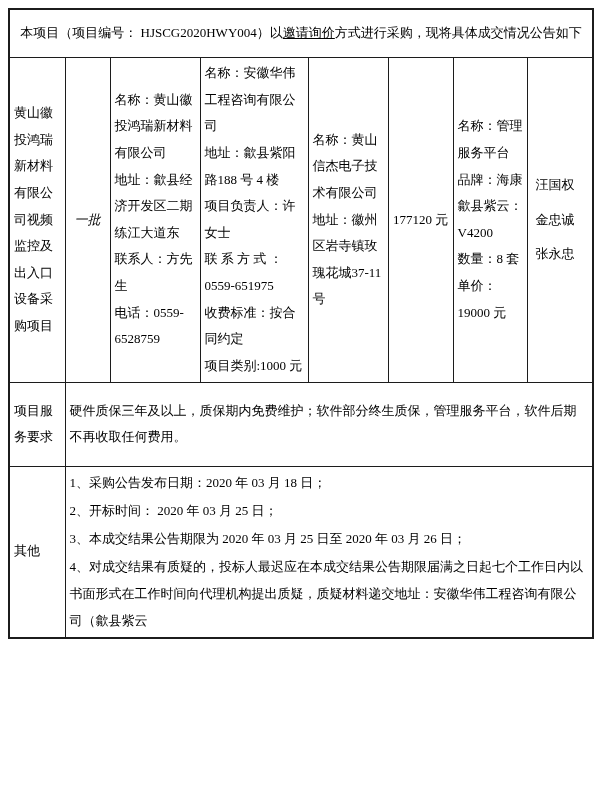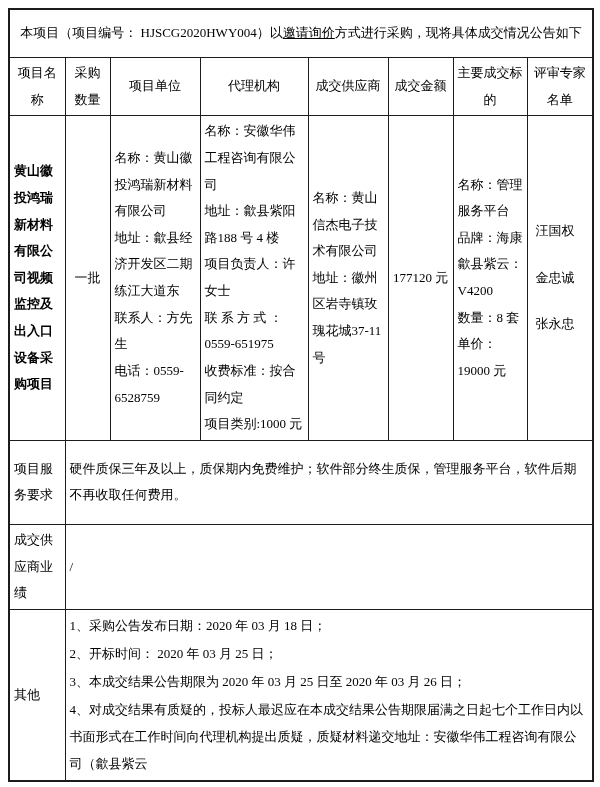--- a/index.html
+++ b/index.html
@@ -42,25 +42,25 @@
   }
   td.title-cell .u { text-decoration: underline; }
   td.hdr {
     height: 51px;
     text-align: center;
     font-size: 13.5px;
     line-height: 2.1;
     padding: 0 2px;
   }
   tr.main-row td { height: 316px; }
-  td.cell-project-name { padding: 2px 3px; font-weight: bold; }
-  td.cell-quantity { text-align: center; }
+  td.cell-project-name { padding: 2px 3px; }
+  td.cell-quantity { text-align: center; font-style: italic; }
   td.cell-amount { text-align: center; white-space: nowrap; padding: 2px 1px; }
   td p { margin: 0; }
-  td.cell-experts p { margin: 20px 0; text-align: left; padding-left: 4px; }
+  td.cell-experts p { margin: 8px 0; text-align: left; padding-left: 4px; }
   tr.cat-row td { height: 53px; }
   tr.svc-row td { height: 79px; }
   tr.perf-row td { height: 74px; }
   tr.other-row td { height: 130px; vertical-align: top; }
   td.row-label {
     padding: 2px 5px;
     vertical-align: middle;
   }
   .opt { margin-right: 34px; white-space: nowrap; }
   .opt .mark { margin-right: 2px; }
@@ -86,30 +86,20 @@
         <col style="width:66px">
     </colgroup>
 
     <tbody>
         <tr>
       <td class="title-cell" colspan="8">
         <span>本项目（项目编号： HJSCG2020HWY004）以</span><span class="u">邀请询价</span><span>方式进行采购，现将具体成交情况公告如下</span>
       </td>
     </tr>
 
-    <tr>
-      <td class="hdr">项目名称</td>
-      <td class="hdr">采购数量</td>
-      <td class="hdr">项目单位</td>
-      <td class="hdr">代理机构</td>
-      <td class="hdr">成交供应商</td>
-      <td class="hdr">成交金额</td>
-      <td class="hdr">主要成交标的</td>
-      <td class="hdr">评审专家名单</td>
-    </tr>
 
     <tr class="main-row">
       <td class="cell-project-name">黄山徽投鸿瑞新材料有限公司视频监控及出入口设备采购项目</td>
       <td class="cell-quantity">一批</td>
       <td>
         <p>名称：黄山徽投鸿瑞新材料有限公司</p>
         <p>地址：歙县经济开发区二期练江大道东</p>
         <p>联系人：方先生</p>
         <p>电话：0559-6528759</p>
       </td>
@@ -139,24 +129,20 @@
         <p>张永忠</p>
       </td>
     </tr>
 
 
     <tr class="svc-row">
       <td class="row-label">项目服务要求</td>
       <td class="svc-content" colspan="7">硬件质保三年及以上，质保期内免费维护；软件部分终生质保，管理服务平台，软件后期不再收取任何费用。</td>
     </tr>
 
-    <tr class="perf-row">
-      <td class="row-label">成交供应商业绩</td>
-      <td class="perf-content" colspan="7">/</td>
-    </tr>
 
     <tr class="other-row">
       <td class="row-label">其他</td>
       <td class="other-content" colspan="7">
         <p>1、采购公告发布日期：2020 年 03 月 18 日；</p>
         <p>2、开标时间： 2020 年 03 月 25 日；</p>
         <p>3、本成交结果公告期限为 2020 年 03 月 25 日至 2020 年 03 月 26 日；</p>
         <p>4、对成交结果有质疑的，投标人最迟应在本成交结果公告期限届满之日起七个工作日内以书面形式在工作时间向代理机构提出质疑，质疑材料递交地址：安徽华伟工程咨询有限公司（歙县紫云</p>
       </td>
     </tr>

